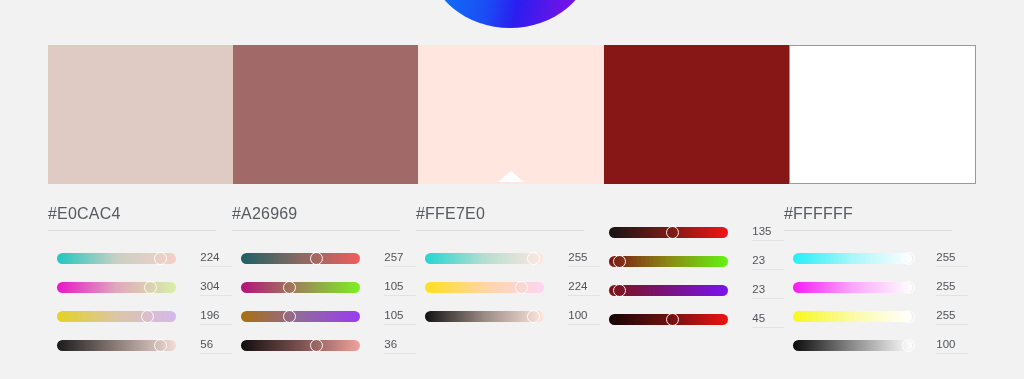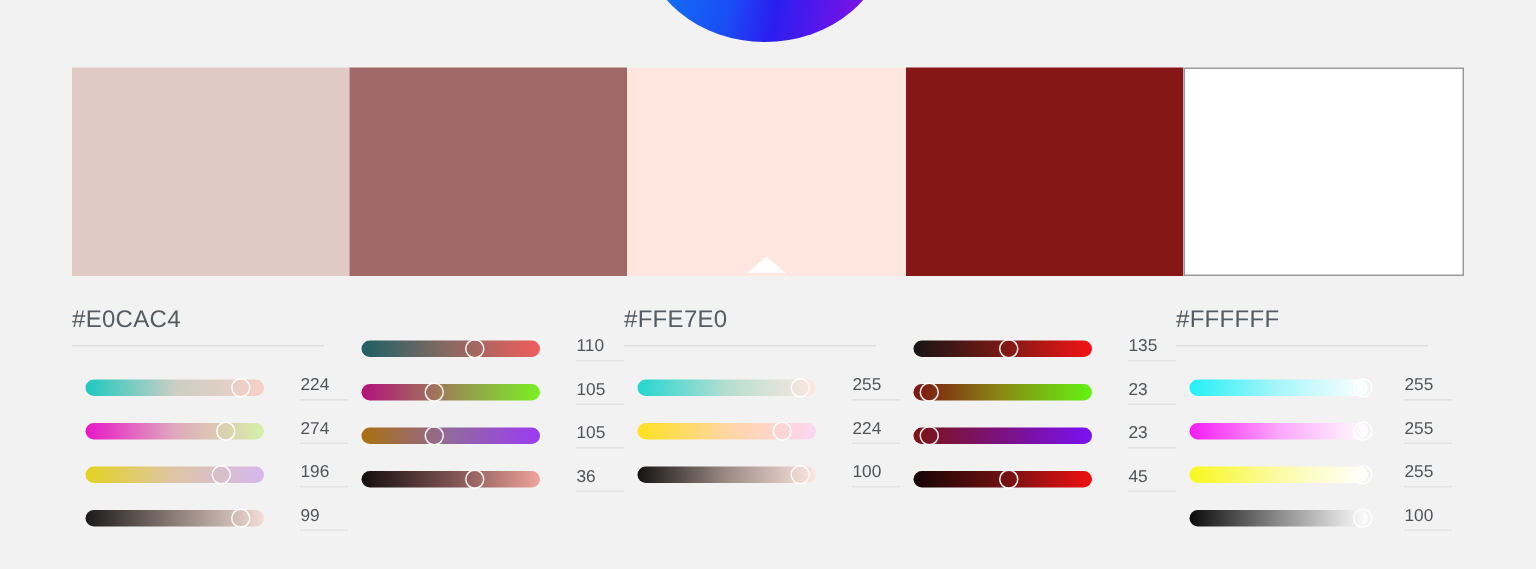--- a/index.html
+++ b/index.html
@@ -151,46 +151,47 @@
             <div class="track" style="background: linear-gradient(to right, rgb(31, 200, 192) 0%, rgb(201, 207, 196) 50%, rgb(247, 207, 198) 100%);"></div>
             <div class="knob" style="left: 87.1%;"></div>
           </div>
           <div class="val">224</div>
         </div>
         <div class="slider-row">
           <div class="track-wrap">
             <div class="track" style="background: linear-gradient(to right, rgb(230, 23, 198) 0%, rgb(224, 168, 189) 50%, rgb(215, 240, 168) 100%);"></div>
             <div class="knob" style="left: 78.5%;"></div>
           </div>
-          <div class="val">274</div>
+          <div class="val">304</div>
         </div>
         <div class="slider-row">
           <div class="track-wrap">
             <div class="track" style="background: linear-gradient(to right, rgb(227, 211, 34) 0%, rgb(221, 197, 165) 50%, rgb(213, 184, 238) 100%);"></div>
             <div class="knob" style="left: 75.9%;"></div>
           </div>
           <div class="val">196</div>
         </div>
         <div class="slider-row">
           <div class="track-wrap">
             <div class="track" style="background: linear-gradient(to right, rgb(26, 26, 26) 0%, rgb(140, 125, 120) 50%, rgb(243, 221, 214) 100%);"></div>
             <div class="knob" style="left: 87.1%;"></div>
           </div>
-          <div class="val">99</div>
-        </div>
-      </div>
-    </div>
-    <div class="col">
+          <div class="val">56</div>
+        </div>
+      </div>
+    </div>
+    <div class="col">
+      <div class="col-head">#A26969</div>
       <div class="sliders">
         <div class="slider-row">
           <div class="track-wrap">
             <div class="track" style="background: linear-gradient(to right, rgb(29, 96, 102) 0%, rgb(138, 106, 98) 50%, rgb(239, 93, 93) 100%);"></div>
             <div class="knob" style="left: 63%;"></div>
           </div>
-          <div class="val">110</div>
+          <div class="val">257</div>
         </div>
         <div class="slider-row">
           <div class="track-wrap">
             <div class="track" style="background: linear-gradient(to right, rgb(180, 17, 123) 0%, rgb(155, 138, 85) 50%, rgb(123, 240, 36) 100%);"></div>
             <div class="knob" style="left: 40.8%;"></div>
           </div>
           <div class="val">105</div>
         </div>
         <div class="slider-row">
           <div class="track-wrap">

